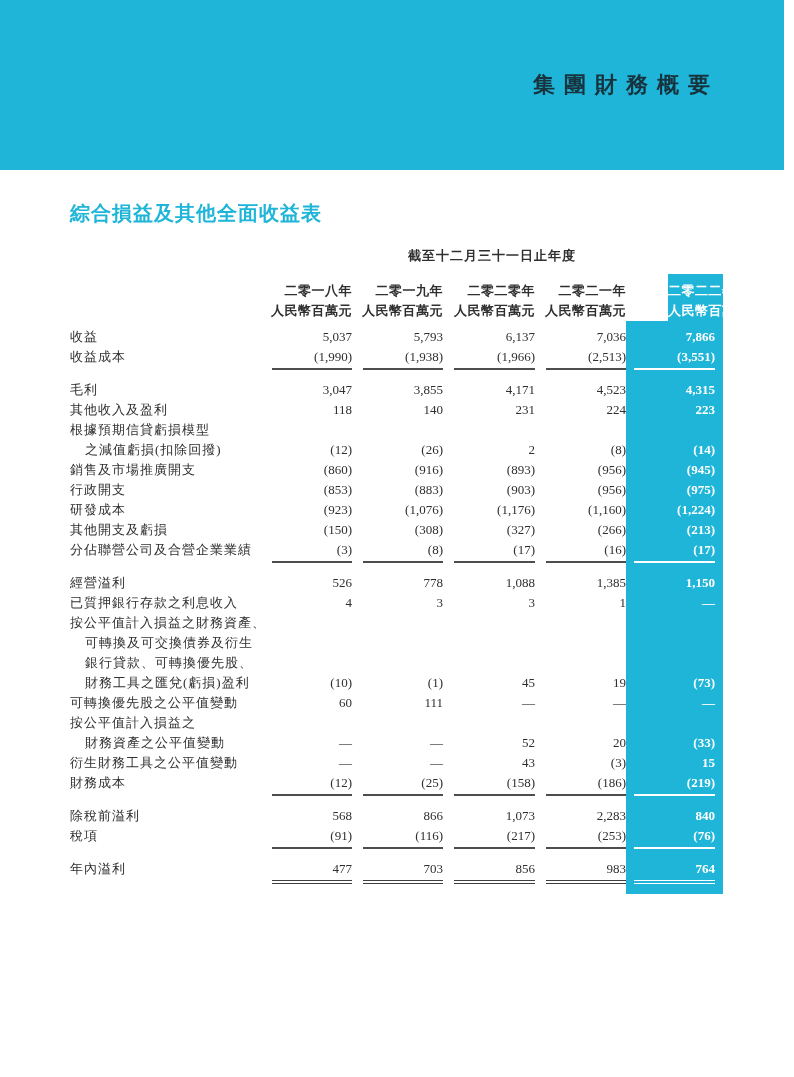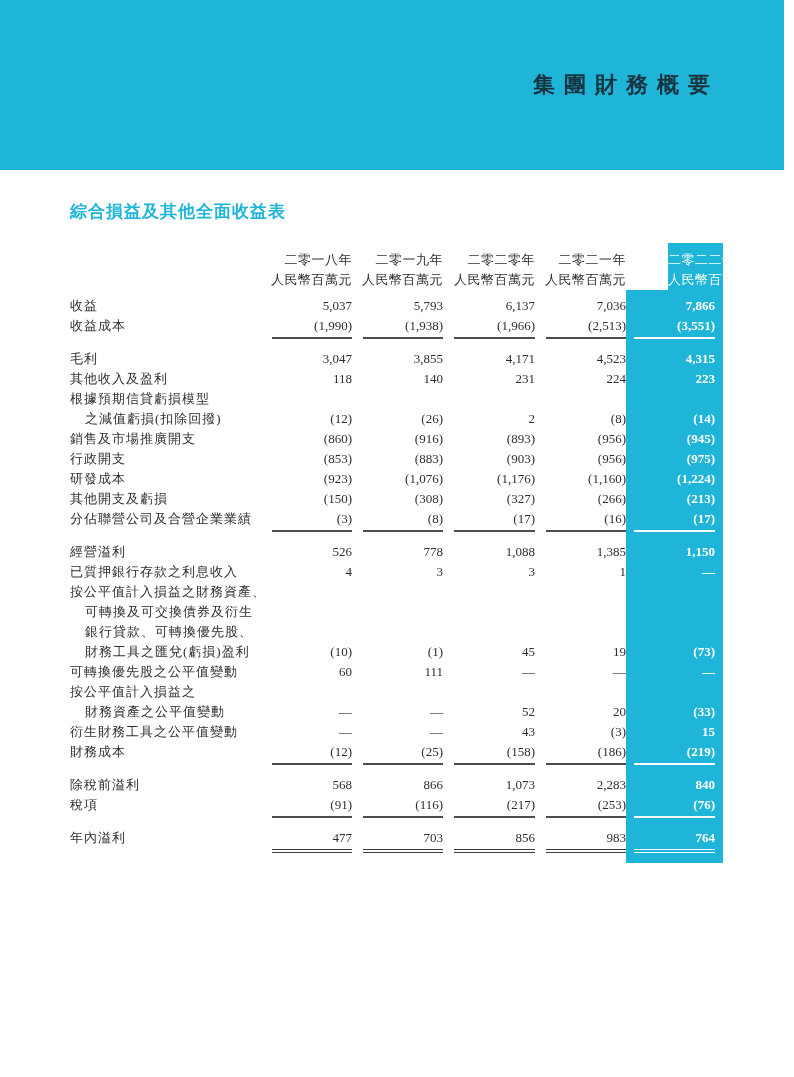--- a/index.html
+++ b/index.html
@@ -25,32 +25,32 @@
     padding-right:74px;
   }
   .banner-title{
     font-size:22px;font-weight:700;color:var(--banner-text);
     letter-spacing:9px;margin-right:-9px;white-space:nowrap;
   }
 
   
   .section-title{
     margin:30px 0 0 70px;
-    color:var(--accent);font-size:17px;font-weight:700;letter-spacing:1px;
+    color:var(--accent);font-size:20px;font-weight:700;letter-spacing:1px;
   }
 
   
   .fin-table{margin:20px 0 0 70px;width:653px;font-size:13px;}
   .grid-row{display:grid;grid-template-columns:191px 91px 91px 92px 91px 97px;}
   .period-row{padding-bottom:9px;}
   .period-label{
     grid-column:2 / 7;text-align:center;font-weight:700;letter-spacing:1px;
   }
   .hcell{
-    text-align:right;font-weight:400;line-height:20px;padding-top:7px;
+    text-align:right;font-weight:700;line-height:20px;padding-top:7px;
     letter-spacing:0.5px;white-space:nowrap;
   }
   .hcell .hline{display:block;}
   .cell{text-align:right;}
   .val{
     display:block;margin-left:11px;padding:3px 0;line-height:14px;
     min-height:14px;font-weight:400;white-space:nowrap;
   }
   .lbl{
     text-align:left;font-weight:700;letter-spacing:1px;white-space:nowrap;
@@ -84,20 +84,23 @@
 
 <div class="page">
 
   <div class="banner">
     <div class="banner-title">集團財務概要</div>
   </div>
 
   <h2 class="section-title">綜合損益及其他全面收益表</h2>
 
   <div class="fin-table">
+    <div class="grid-row period-row">
+      <span class="period-label">截至十二月三十一日止年度</span>
+    </div>
     <div class="grid-row" id="header-row">
         <div class="hcell lbl"></div>
         <div class="hcell">
           <span class="hline">二零一八年</span>
           <span class="hline">人民幣百萬元</span>
         </div>
         <div class="hcell">
           <span class="hline">二零一九年</span>
           <span class="hline">人民幣百萬元</span>
         </div>

